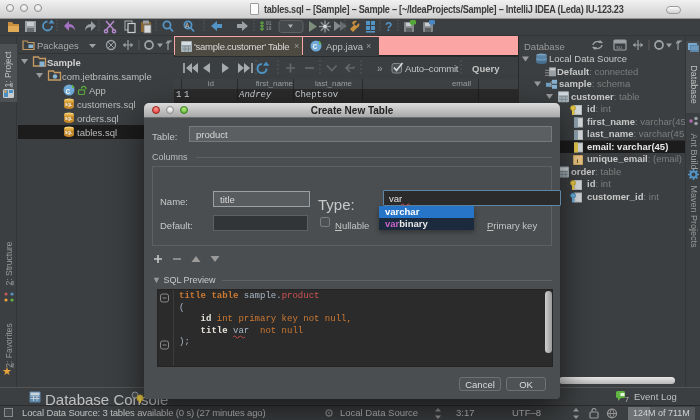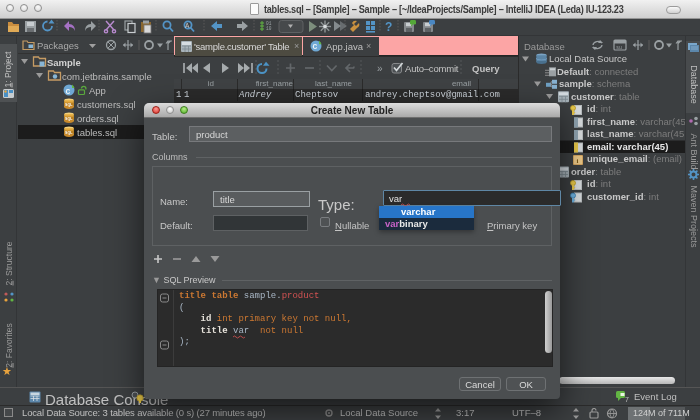--- a/index.html
+++ b/index.html
@@ -261,21 +261,20 @@
       <div class="abs" style="left:119px;top:0;width:1px;height:10px;background:#2b2b2b;"></div>
       <div class="abs" style="left:188px;top:0;width:1px;height:10px;background:#2b2b2b;"></div>
       <div class="abs" style="left:304px;top:0;width:1px;height:10px;background:#2b2b2b;"></div>
     </div>
 
     <div class="abs mono" style="left:0;top:53px;width:344px;height:12px;background:#2b2b2b;font-size:9px;color:#ccd3da;">
       <div class="abs" style="left:2px;top:1px;">1</div>
       <div class="abs" style="left:10px;top:1px;">1</div>
       <div class="abs" style="left:65px;top:1px;font-style:italic;">Andrey</div>
       <div class="abs" style="left:121px;top:1px;">Cheptsov</div>
-      <div class="abs" style="left:191px;top:1px;">andrey.cheptsov@gmail.com</div>
       <div class="abs" style="left:63px;top:0;width:1px;height:12px;background:#1f1f1f;"></div>
       <div class="abs" style="left:119px;top:0;width:1px;height:12px;background:#1f1f1f;"></div>
       <div class="abs" style="left:188px;top:0;width:1px;height:12px;background:#1f1f1f;"></div>
       <div class="abs" style="left:304px;top:0;width:1px;height:12px;background:#1f1f1f;"></div>
     </div>
   </div>
 
   <div id="dbpanel" class="abs" style="left:518px;top:36px;width:166px;height:351px;background:#3c3f41;border-left:1px solid #2b2b2b;">
 
     <div class="abs" style="left:0;top:0;width:166px;height:18px;">
@@ -470,21 +469,21 @@
         <path d="M4 0 l3 3.5 h-6 z M4 11 l3 -3.5 h-6 z" fill="#9a9a9a"></path>
       </svg>
     <svg class="abs" style="left:589px;top:2px;" width="10" height="11" viewBox="0 0 10 11">
         <rect x="1" y="4" width="8" height="6" rx="1" fill="none" stroke="#9a9a9a" stroke-width="1.2"></rect>
         <path d="M3 4 v-1.5 a2 2 0 0 1 4 0" fill="none" stroke="#9a9a9a" stroke-width="1.2"></path>
       </svg>
     <svg class="abs" style="left:606px;top:2px;" width="12" height="11" viewBox="0 0 12 11">
         <circle cx="6" cy="5.5" r="4.5" fill="none" stroke="#9a9a9a" stroke-width="1.2"></circle>
         <path d="M1.5 5.5 h9 M6 1 c-2.5 2.5 -2.5 6.5 0 9 c2.5 -2.5 2.5 -6.5 0 -9" fill="none" stroke="#9a9a9a" stroke-width="0.9"></path>
       </svg>
-    <div class="abs" style="left:628px;top:1px;width:57px;height:13px;background:#55585a;">
+    <div class="abs" style="left:628px;top:1px;width:67px;height:13px;background:#55585a;">
       <div class="abs" style="left:0;top:0;width:22px;height:13px;background:#6e7274;"></div>
       <div class="abs" style="left:5px;top:1px;font-size:9px;color:#d0d0d0;white-space:nowrap;">124M of 711M</div>
     </div>
   </div>
 
   <div id="dialog" class="abs" style="left:144px;top:103px;width:416px;height:296px;background:#4b4e50;border-radius:5px 5px 4px 4px;box-shadow:0 12px 34px rgba(0,0,0,0.6);">
 
     <div class="abs" style="left:0;top:0;width:416px;height:15px;background:linear-gradient(#dcdcdc,#a9a9a9);border-radius:5px 5px 0 0;border-bottom:1px solid #6e6e6e;">
       <div class="abs" style="left:8px;top:3px;width:8px;height:8px;border-radius:50%;background:radial-gradient(circle at 50% 30%,#ff9a95,#d63329);border:0.5px solid #9c1f17;"></div>
       <div class="abs" style="left:22px;top:3px;width:8px;height:8px;border-radius:50%;background:radial-gradient(circle at 50% 30%,#fdfdfd,#c2c2c2);border:0.5px solid #8f8f8f;"></div>
@@ -513,21 +512,21 @@
           </svg>
       </div>
       <div class="abs" style="left:7px;top:53px;font-size:9.5px;color:#c8c8c8;">Default:</div>
       <div class="abs" style="left:60px;top:48px;width:95px;height:16px;background:#313537;border:1px solid #5e6163;"></div>
       <div class="abs" style="left:167px;top:50px;width:10px;height:10px;background:#4f5254;border:1px solid #7a7d80;border-radius:2px;"></div>
       <div class="abs" style="left:182px;top:53px;font-size:9.5px;color:#c4c4c4;"><span style="text-decoration:underline">N</span>ullable</div>
       <div class="abs" style="left:334px;top:53px;font-size:9.5px;color:#c4c4c4;"><span style="text-decoration:underline">P</span>rimary key</div>
     </div>
 
     <div class="abs" style="left:235px;top:103px;width:95px;height:24px;z-index:5;box-shadow:0 2px 5px rgba(0,0,0,0.35);">
-      <div class="abs" style="left:0;top:0;width:95px;height:12px;background:#2775c8;font-size:9.5px;font-weight:bold;color:#ffffff;"><span style="margin-left:22px;">varchar</span></div>
+      <div class="abs" style="left:0;top:0;width:95px;height:12px;background:#2775c8;font-size:9.5px;font-weight:bold;color:#ffffff;"><span style="margin-left:6px;">varchar</span></div>
       <div class="abs" style="left:0;top:12px;width:95px;height:12px;background:#1b2b3d;font-size:9.5px;font-weight:bold;"><span style="margin-left:6px;color:#c964c9;">var</span><span style="color:#e8e8e8;">binary</span></div>
     </div>
 
     <svg class="abs" style="left:8px;top:150px;" width="80" height="14" viewBox="0 0 80 14">
       <path d="M6 2 v8 M2 6 h8" stroke="#c8c8c8" stroke-width="1.6"></path>
       <path d="M21 6 h8" stroke="#9a9a9a" stroke-width="1.6"></path>
       <path d="M44 3 l4.5 6 h-9 z" fill="#9a9a9a"></path>
       <path d="M63 9 l4.5 -6 h-9 z" fill="#9a9a9a"></path>
     </svg>
 

